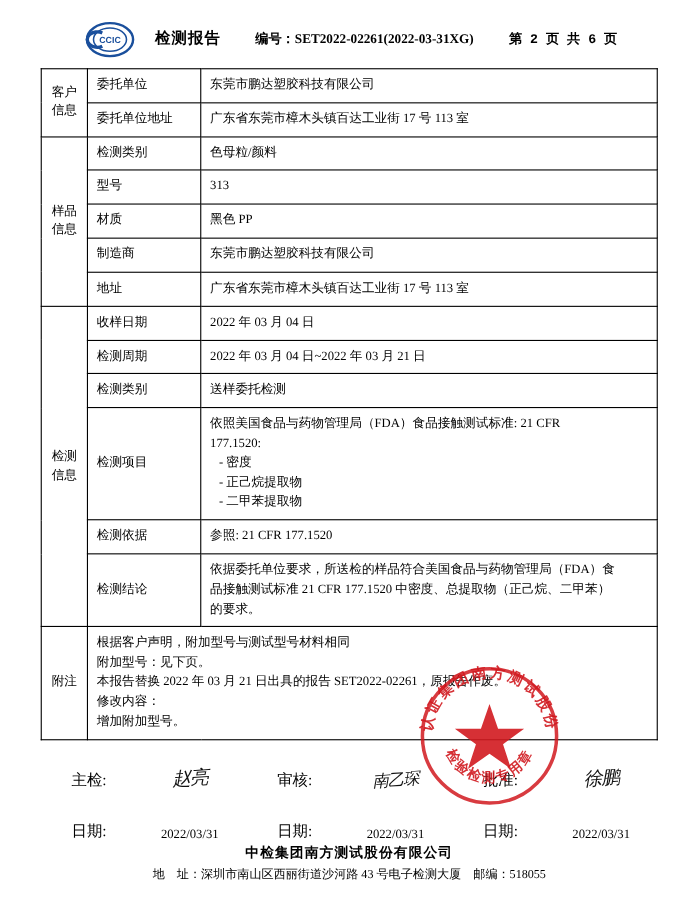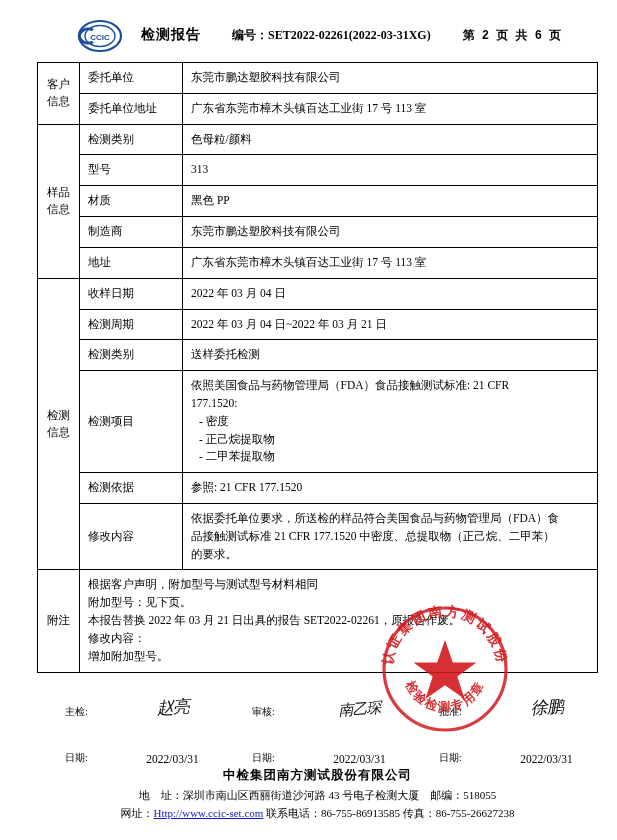--- a/index.html
+++ b/index.html
@@ -113,21 +113,21 @@
   }
   .sig-cell {
     display: flex;
     align-items: flex-end;
     flex: 1 1 0;
   }
   .sig-label {
     width: 56px;
     text-align: left;
     padding-left: 28px;
-    font-size: 10px;
+    font-size: 14px;
     white-space: nowrap;
   }
   .sig-value {
     flex: 1;
     text-align: center;
     font-size: 11.5px;
   }
   .hand {
     font-family: "DejaVu Serif", serif;
     font-style: italic;
@@ -257,21 +257,21 @@
           <span class="row-item val-indent">- 密度</span>
           <span class="row-item val-indent">- 正己烷提取物</span>
           <span class="row-item val-indent">- 二甲苯提取物</span>
         </td>
       </tr>
       <tr>
         <td class="lbl">检测依据</td>
         <td class="val">参照: 21 CFR 177.1520</td>
       </tr>
       <tr>
-        <td class="lbl">修改内容</td>
+        <td class="lbl">检测结论</td>
         <td class="val">
           <span class="row-item">依据委托单位要求，所送检的样品符合美国食品与药物管理局（FDA）食</span>
           <span class="row-item">品接触测试标准 21 CFR 177.1520 中密度、总提取物（正己烷、二甲苯）</span>
           <span class="row-item">的要求。</span>
         </td>
       </tr>
 
       <tr>
         <td class="sect">附注</td>
         <td class="attach" colspan="2">
@@ -329,16 +329,15 @@
       <text font-family="Liberation Serif, serif" font-size="12.5" fill="#d1191f" opacity="0.9" font-weight="bold" letter-spacing="2">
         <textPath href="#arcBot" startOffset="50%" text-anchor="middle">检验检测专用章</textPath>
       </text>
       <polygon fill="#d1191f" opacity="0.9" points="73,44 80.8,66.5 104.5,66.5 85.3,80.5 92.6,103 73,89.2 53.4,103 60.7,80.5 41.5,66.5 65.2,66.5"></polygon>
     </svg>
   </div>
 
   <div class="footer">
     <span class="f-line f-company">中检集团南方测试股份有限公司</span>
     <span class="f-line">地　址：深圳市南山区西丽街道沙河路 43 号电子检测大厦　邮编：518055</span>
-    <span class="f-line"><span>网址：</span><a href="#">Http://www.ccic-set.com</a> <span>联系电话：86-755-86913585 传真：86-755-26627238</span></span>
   </div>
 
 </div>
 
 </body></html>

